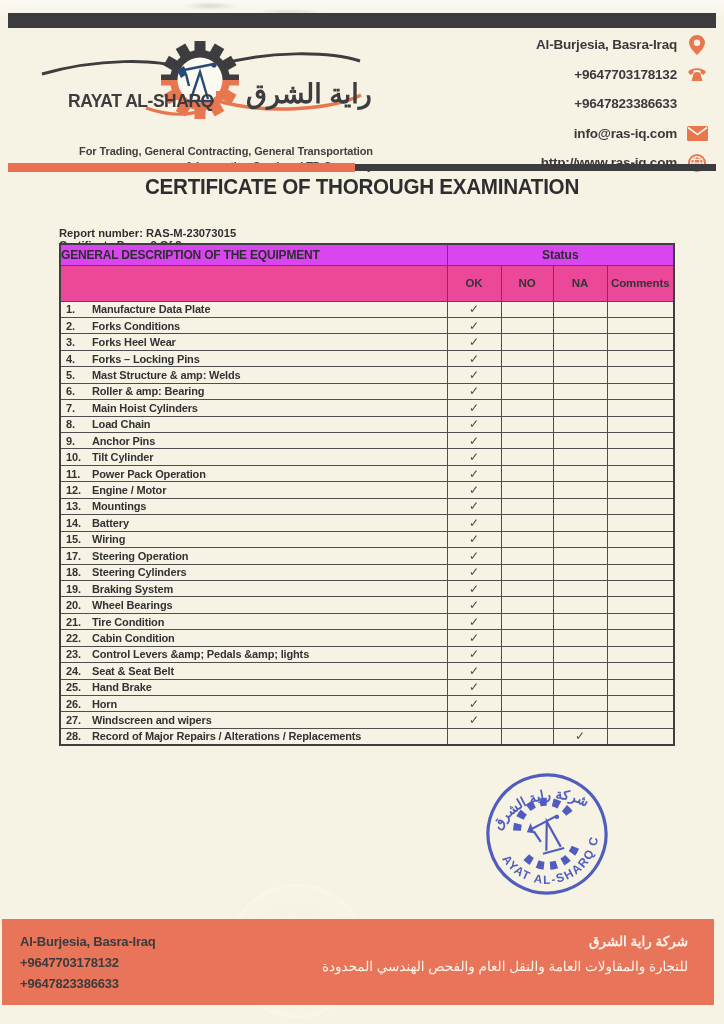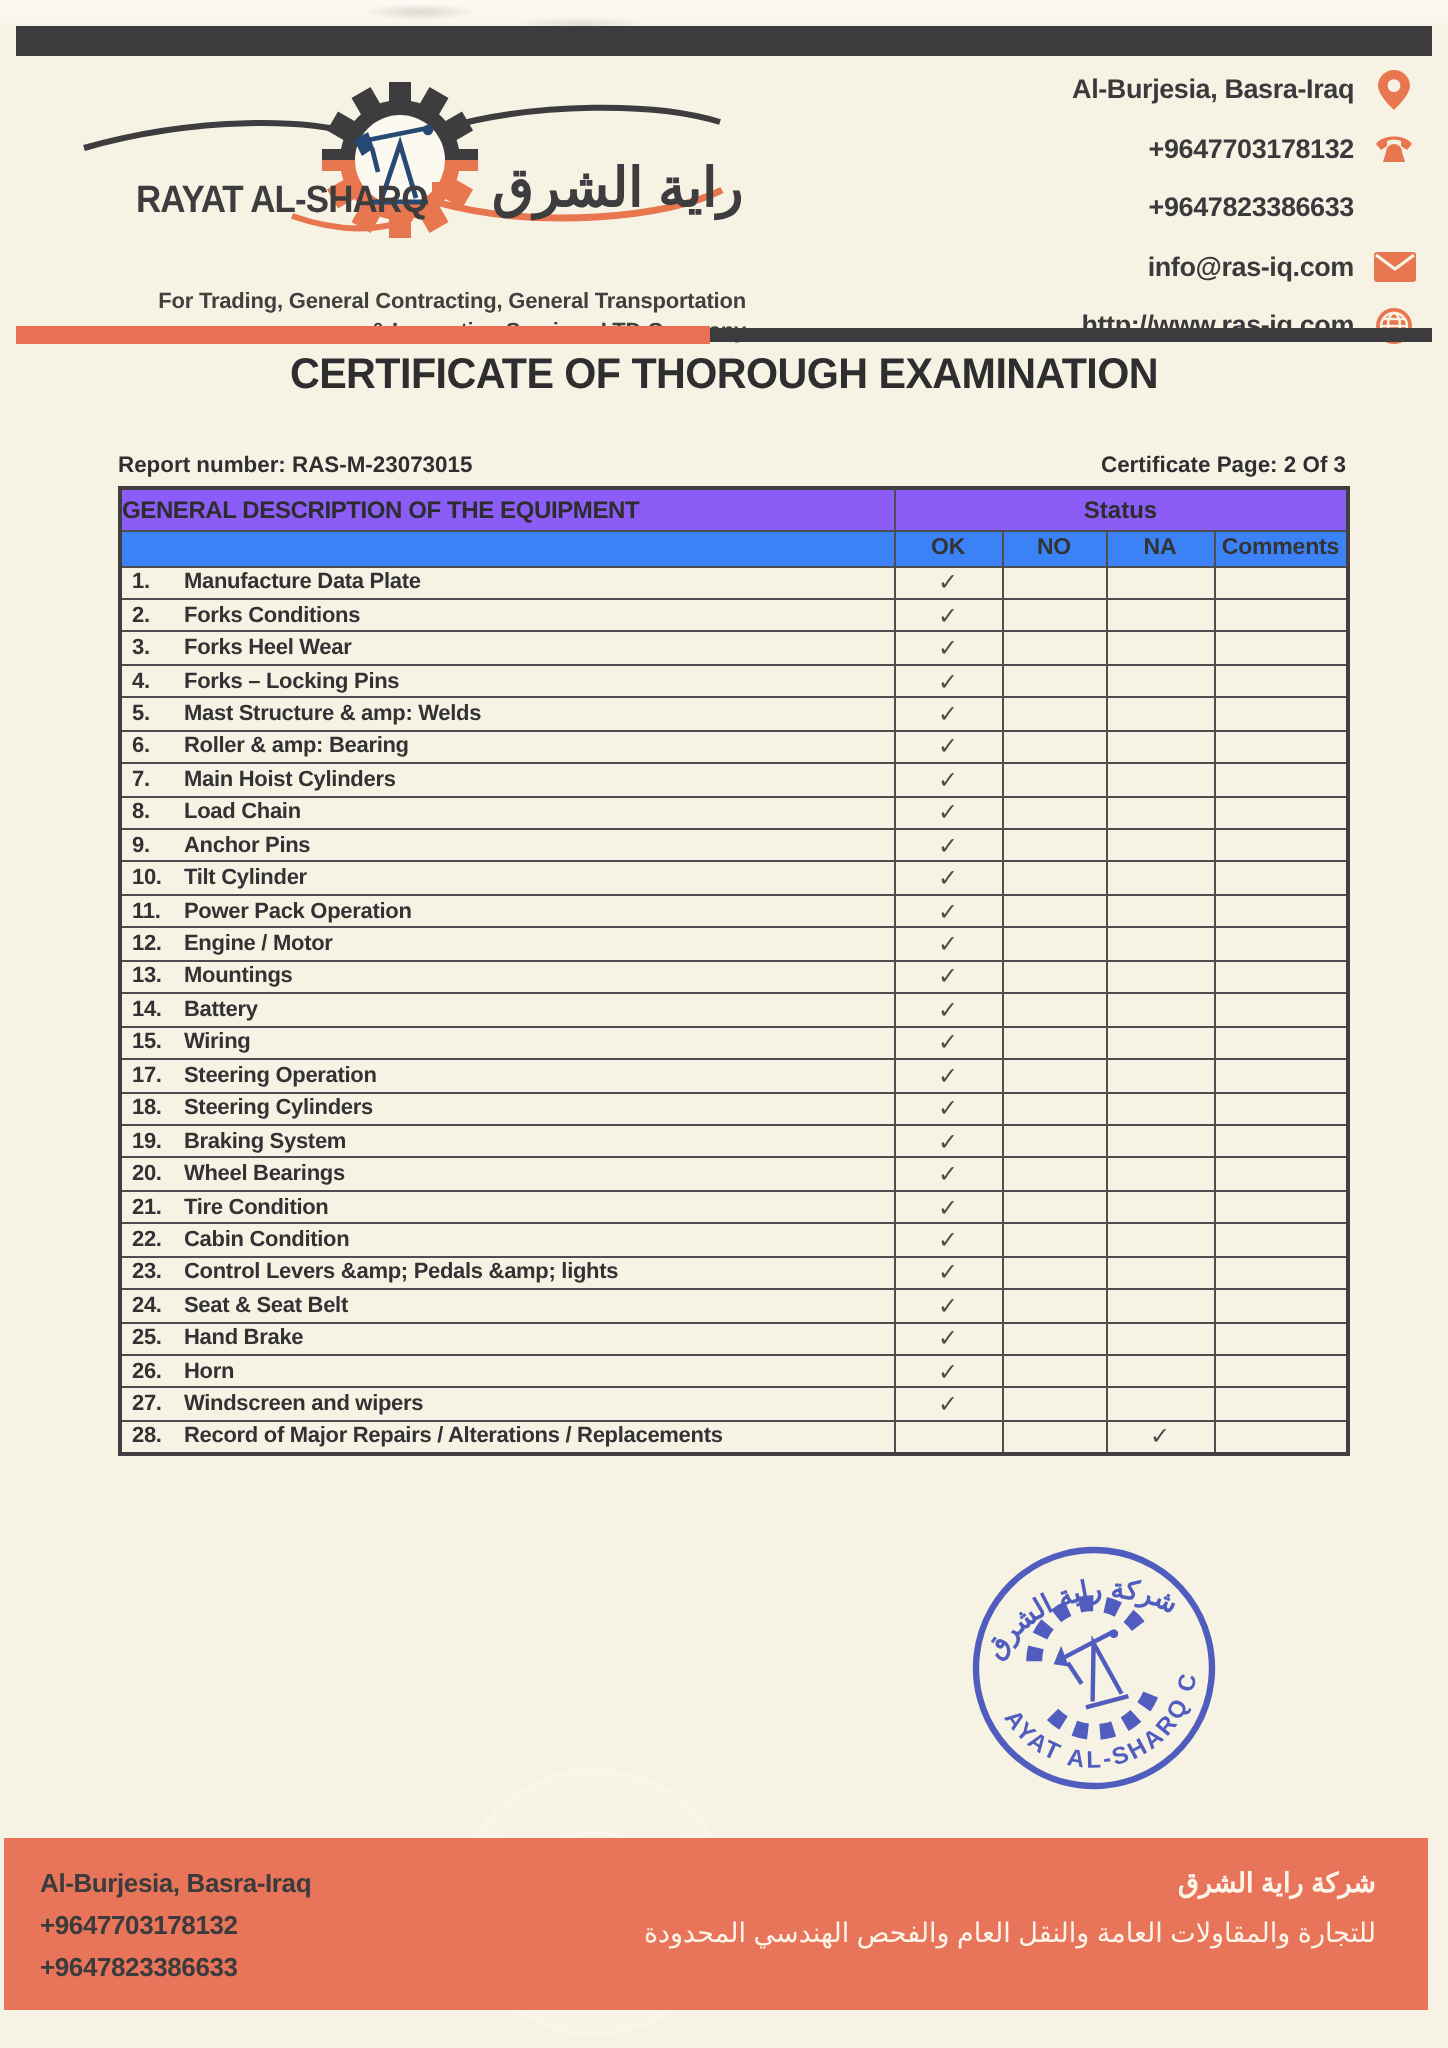--- a/index.html
+++ b/index.html
@@ -38,33 +38,33 @@
   .divider{position:absolute;left:8px;top:163px;width:708px;height:10px;}
   .divider .orange{position:absolute;left:0;top:0;width:347px;height:9px;background:#e87053;}
   .divider .dark{position:absolute;left:347px;top:1px;right:0;height:7px;background:#3c3c3e;}
 
   .doc-title{position:absolute;left:0;top:175px;width:724px;text-align:center;
     font-size:21.5px;font-weight:bold;color:#2e2e30;letter-spacing:-.3px;transform:scaleX(.96);}
   .doc-subtitle{position:absolute;left:0;top:200px;width:724px;text-align:center;
     font-size:12.5px;font-weight:600;color:#303032;letter-spacing:-.2px;}
 
   .report-line{position:absolute;left:59px;top:227px;width:614px;display:flex;
-    justify-content:space-between;font-size:11.2px;font-weight:bold;color:#2f2f31;}
+    justify-content:space-between;font-size:11.2px;font-weight:bold;color:#2f2f31;flex-direction:column;}
 
   
   .tbl-wrap{position:absolute;left:59px;top:243px;width:614px;}
   table.equip{border-collapse:collapse;table-layout:fixed;width:614px;
     border:2px solid #3f3f41;}
   table.equip td,table.equip th{border:1px solid #4e4e50;padding:0;overflow:hidden;
     white-space:nowrap;}
   tr.hdr1{height:21px;}
-  tr.hdr1 th{font-size:12px;font-weight:bold;color:#2d2d2f;background:#8b5cf6;}
+  tr.hdr1 th{font-size:12px;font-weight:bold;color:#2d2d2f;background:#d946ef;}
   th.desc-h{text-align:left;padding-left:5px;letter-spacing:-.2px;}
   th.status-h{text-align:center;}
-  tr.hdr2{height:18px;background:#3b82f6;}
+  tr.hdr2{height:36px;background:#ec4899;}
   tr.hdr2 th{font-size:11.5px;font-weight:bold;color:#343436;text-align:center;letter-spacing:-.1px;}
   tr.data-row{height:16.45px;}
   td.desc-cell{font-size:11px;font-weight:bold;color:#323234;letter-spacing:-.15px;}
   td.desc-cell .num{display:inline-block;width:26px;padding-left:5px;}
   td.check-cell{text-align:center;font-size:12px;color:#4d4d4f;font-weight:400;}
   td.comment-cell{font-size:10px;}
 
   
   .stamp{position:absolute;left:462px;top:748px;width:170px;height:172px;opacity:.85;}
 

